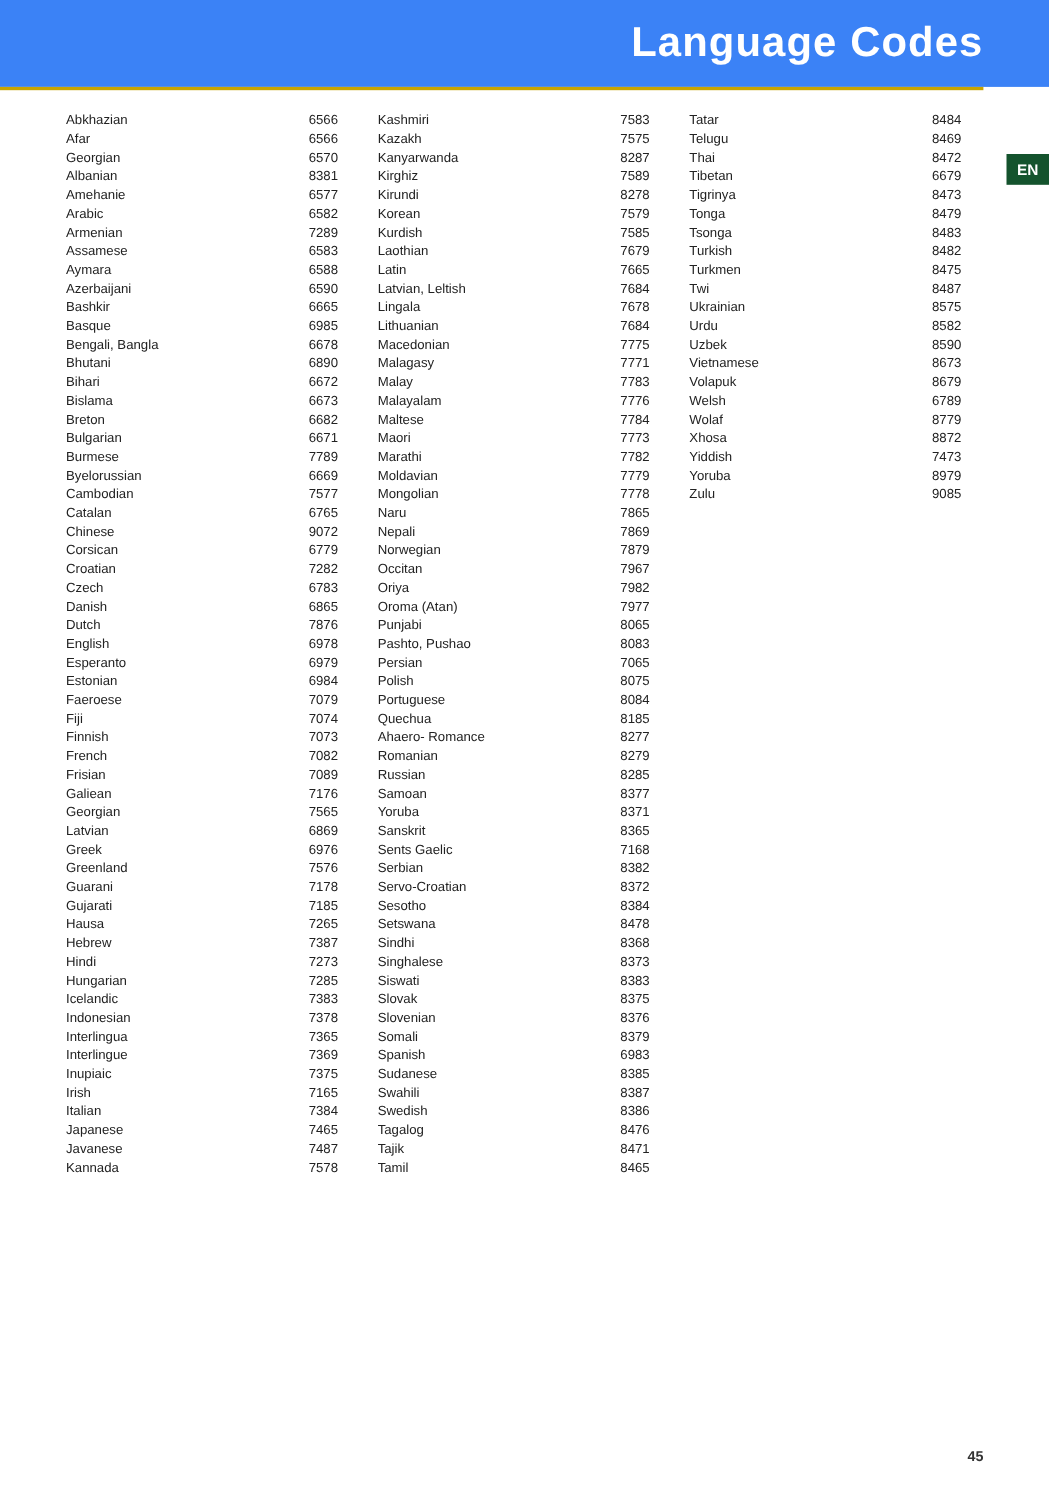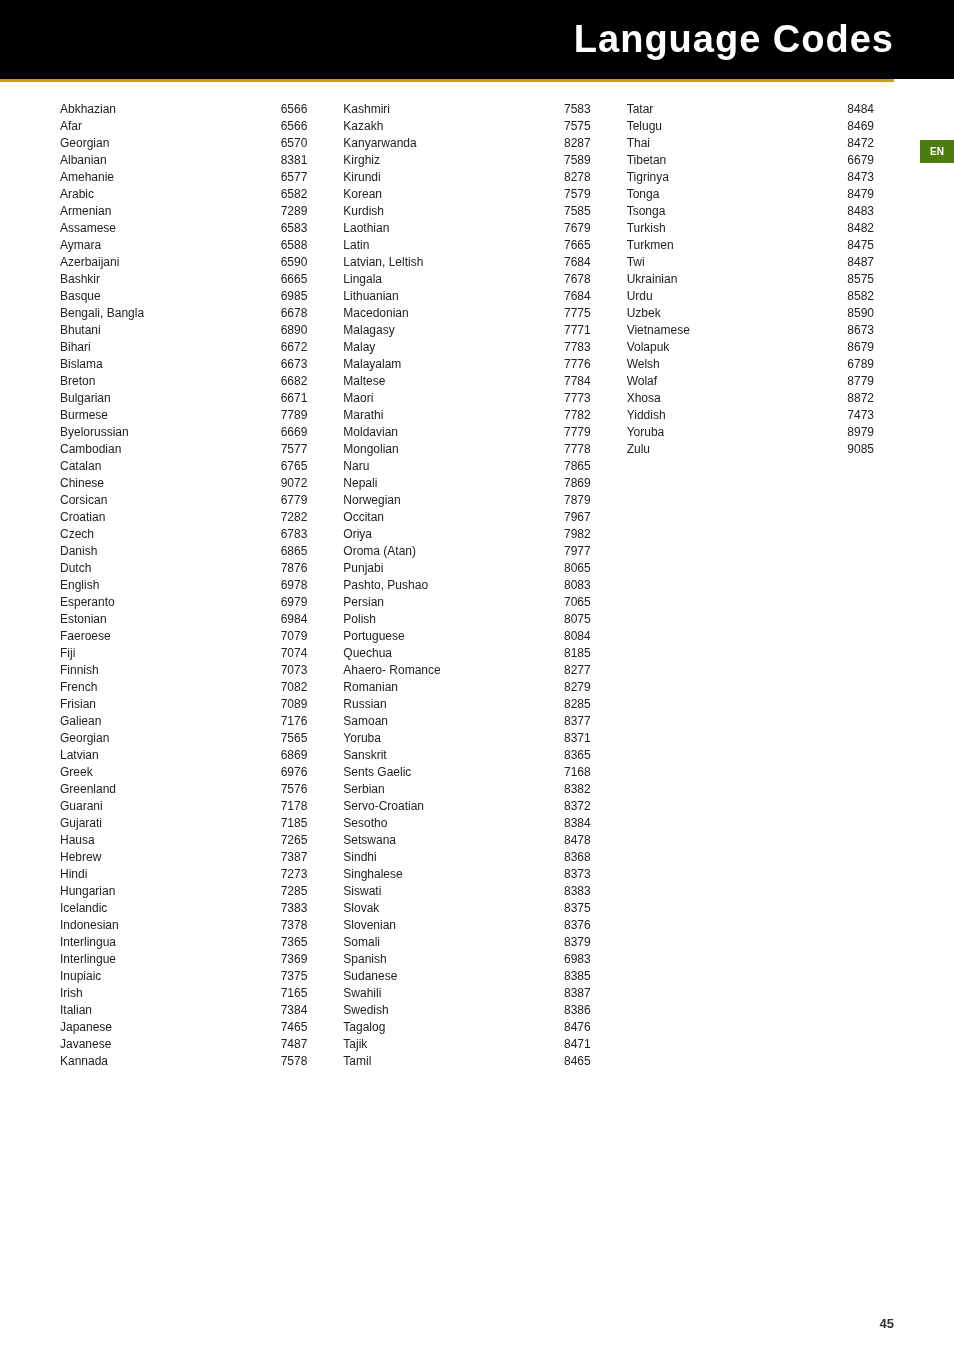--- a/index.html
+++ b/index.html
@@ -7,21 +7,21 @@
       font-family: Arial, Helvetica, sans-serif;
       background: #fff;
       width: 954px;
       min-height: 1351px;
       position: relative;
       overflow-x: hidden;
     }
 
     
     .header {
-      background: #000000;
+      background: #3b82f6;
       text-align: right;
       padding: 18px 60px 18px 20px;
       position: relative;
     }
     .header h1 {
       color: #fff;
       font-size: 38px;
       font-weight: bold;
       letter-spacing: 1px;
     }
@@ -31,24 +31,24 @@
       margin: 0 60px 0 0;
       width: calc(100% - 60px);
       position: relative;
     }
 
     
     .en-tab {
       position: absolute;
       right: 0;
       top: 140px;
-      background: #4d7c0f;
+      background: #14532d;
       color: #fff;
       font-weight: bold;
-      font-size: 10px;
+      font-size: 14px;
       padding: 6px 10px;
       writing-mode: horizontal-tb;
     }
 
     
     .content {
       padding: 20px 60px 40px 60px;
     }
 
     .subtitle {

